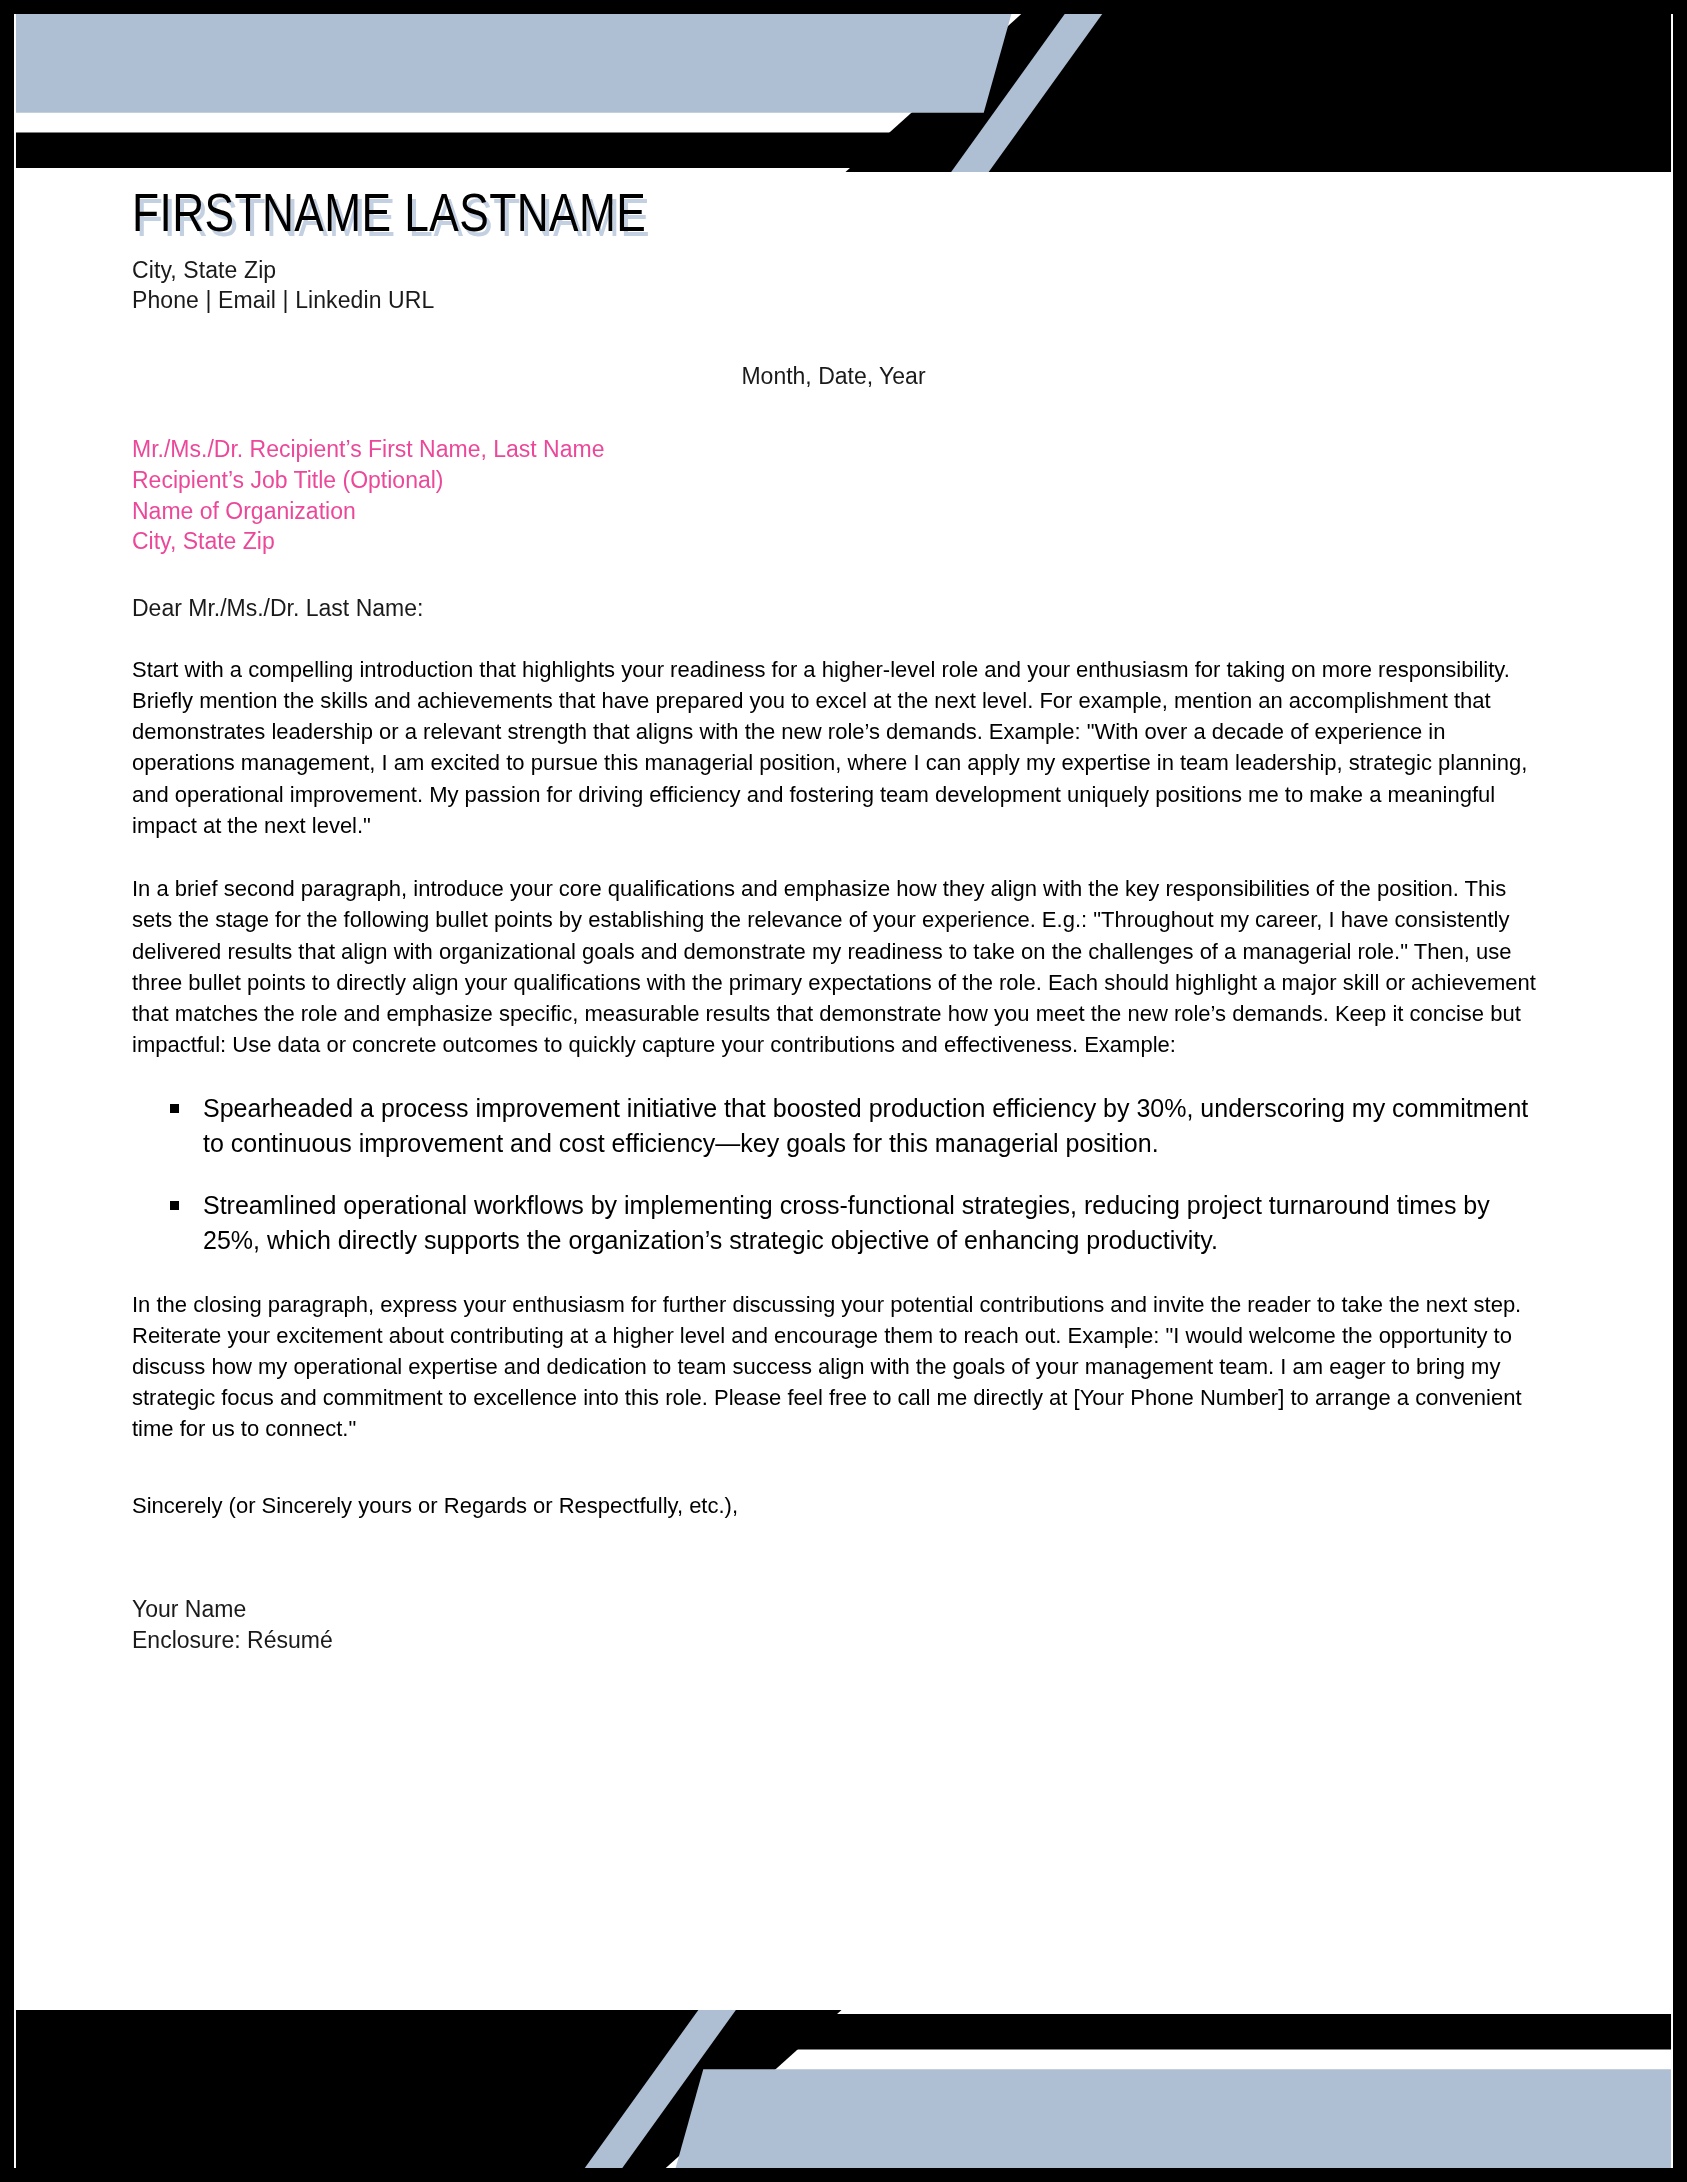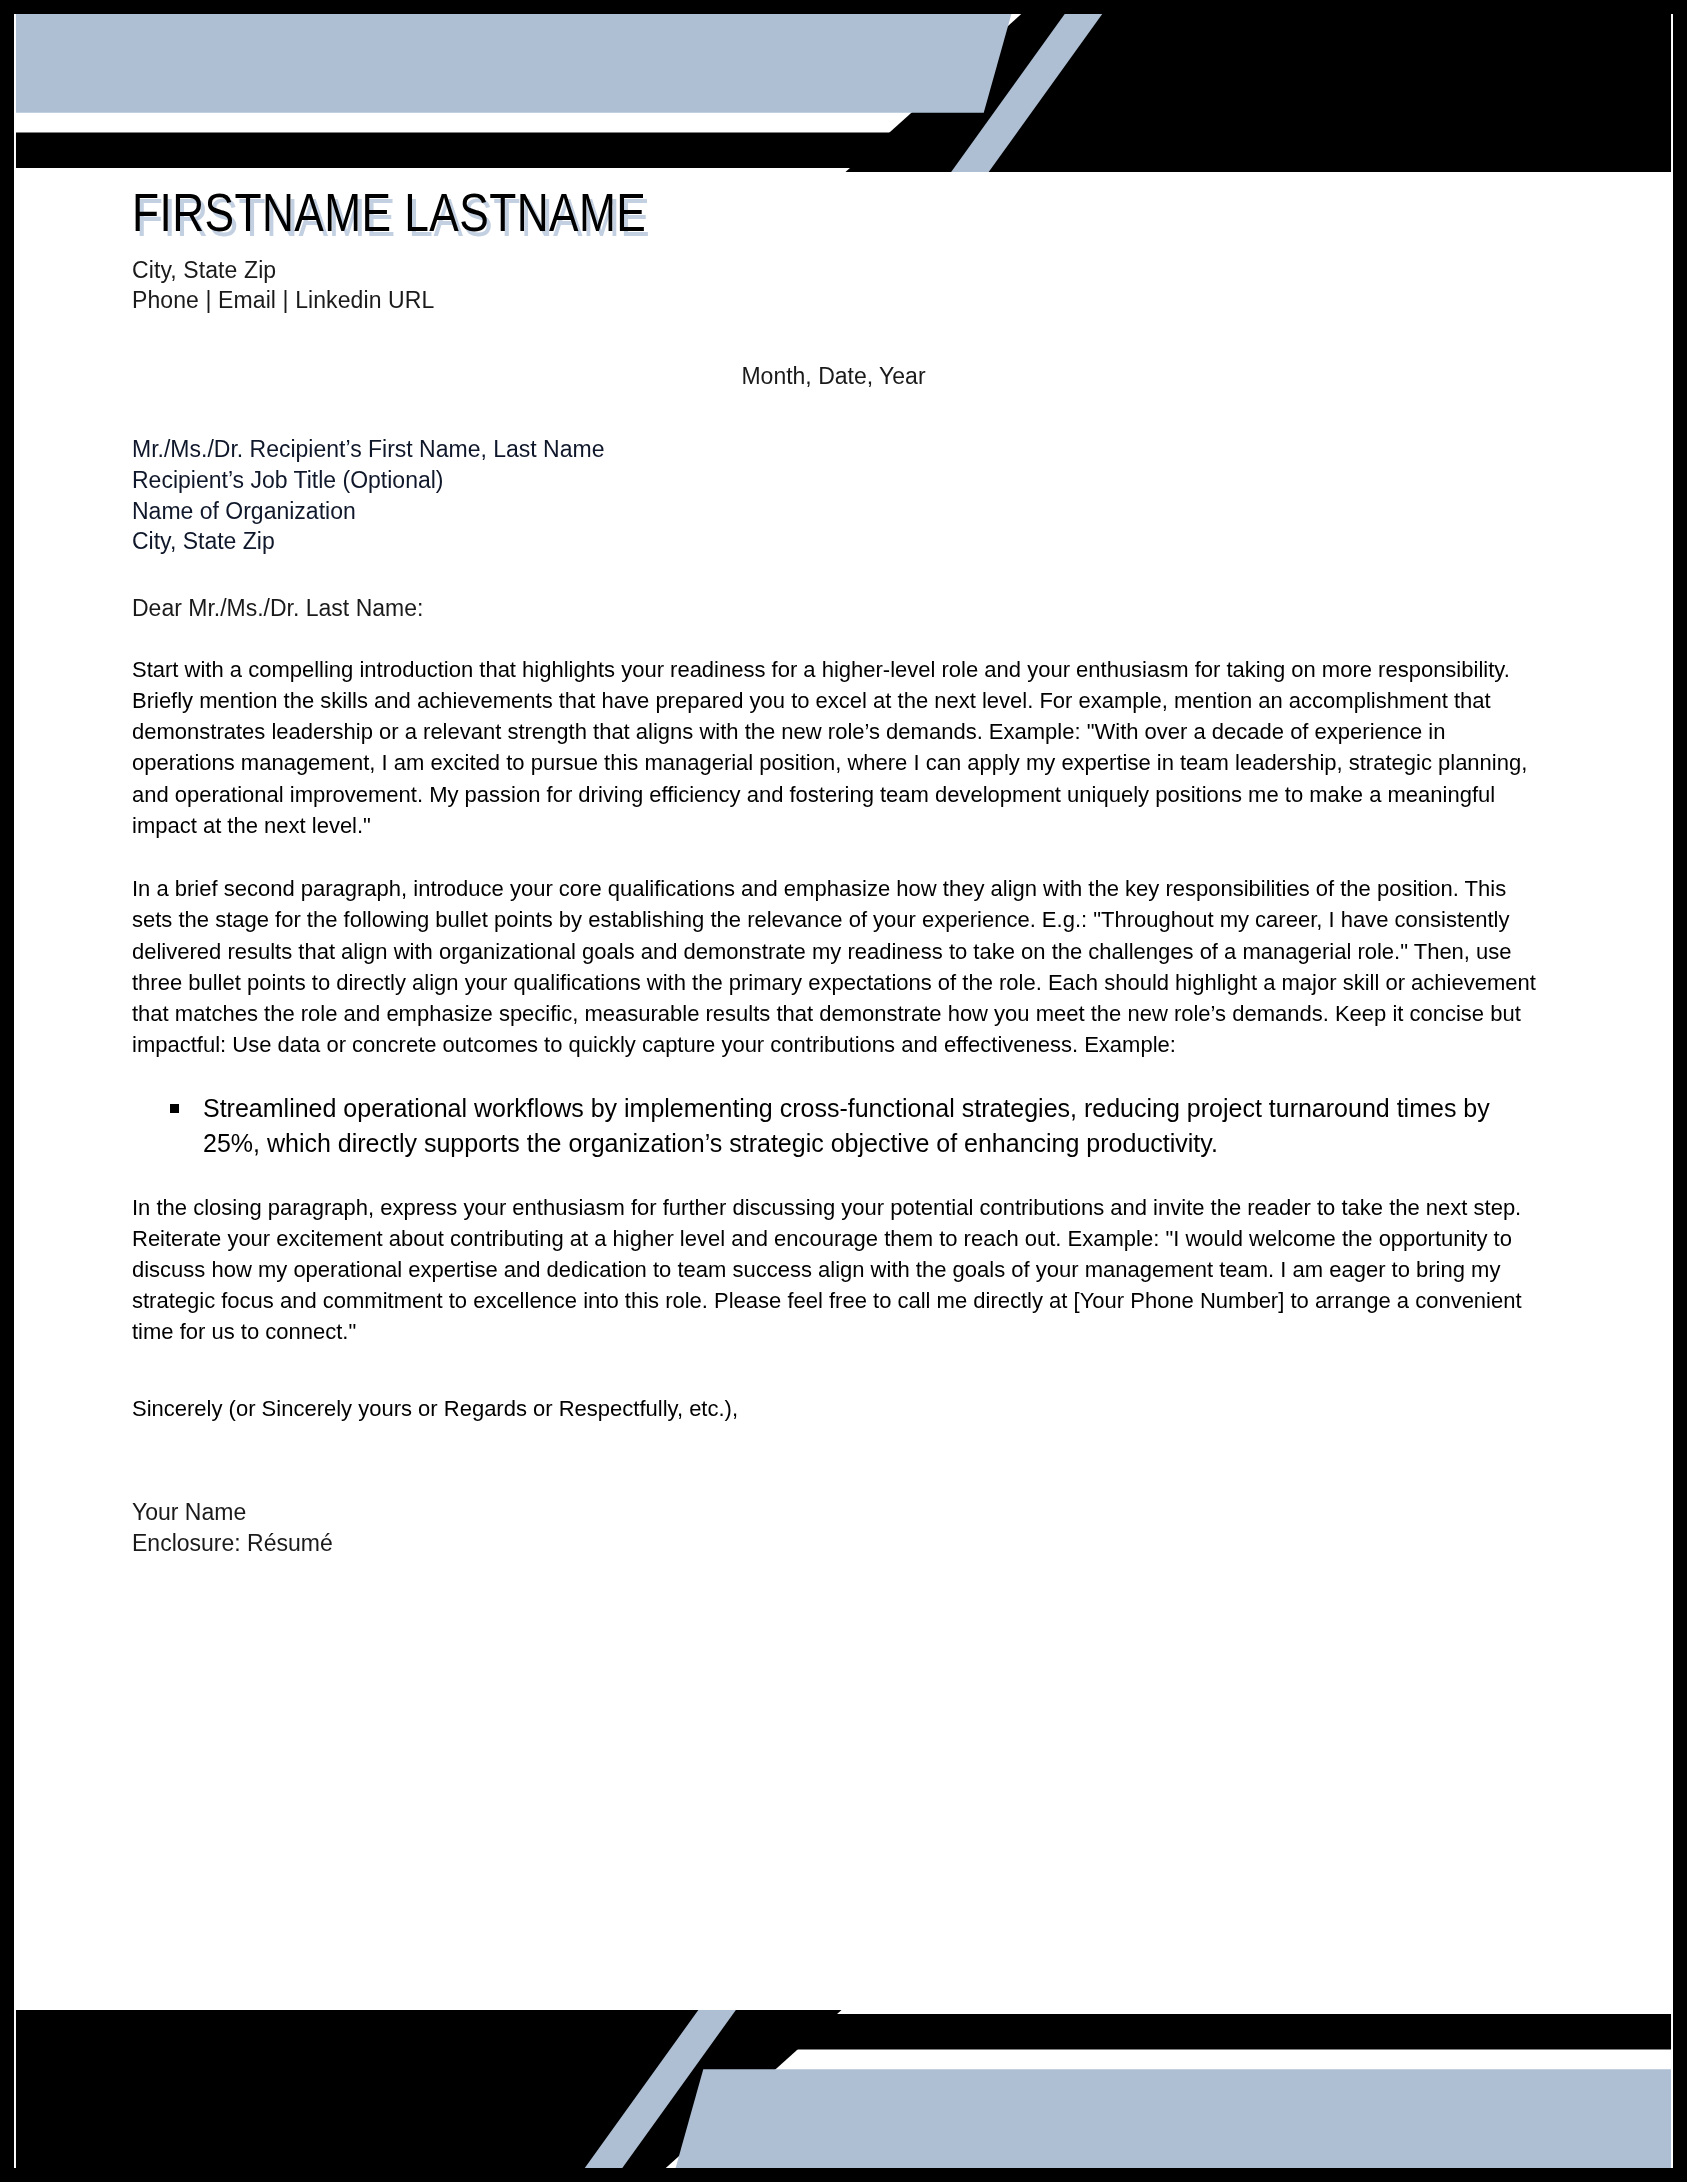--- a/index.html
+++ b/index.html
@@ -96,21 +96,21 @@
     text-align: center;
     font-size: 23px;
     color: #1a1a1a;
     margin-top: 48px;
     padding-right: 5px;
   }
 
   .recipient-block {
     margin-top: 44px;
     font-size: 23px;
-    color: #0f172a;
+    color: #ec4899;
     line-height: 1.33;
   }
 
   .salutation {
     margin-top: 38px;
     font-size: 23px;
     color: #1a1a1a;
   }
 
   .body-para {
@@ -215,20 +215,24 @@
 
     <div class="salutation">Dear Mr./Ms./Dr. Last Name:</div>
 
     <p class="body-para">Start with a compelling introduction that highlights your readiness for a higher-level role and your enthusiasm for taking on more responsibility. Briefly mention the skills and achievements that have prepared you to excel at the next level. For example, mention an accomplishment that demonstrates leadership or a relevant strength that aligns with the new role’s demands. Example: "With over a decade of experience in operations management, I am excited to pursue this managerial position, where I can apply my expertise in team leadership, strategic planning, and operational improvement. My passion for driving efficiency and fostering team development uniquely positions me to make a meaningful impact at the next level."</p>
 
     <p class="body-para">In a brief second paragraph, introduce your core qualifications and emphasize how they align with the key responsibilities of the position. This sets the stage for the following bullet points by establishing the relevance of your experience. E.g.: "Throughout my career, I have consistently delivered results that align with organizational goals and demonstrate my readiness to take on the challenges of a managerial role." Then, use three bullet points to directly align your qualifications with the primary expectations of the role. Each should highlight a major skill or achievement that matches the role and emphasize specific, measurable results that demonstrate how you meet the new role’s demands. Keep it concise but impactful: Use data or concrete outcomes to quickly capture your contributions and effectiveness. Example:</p>
 
     <ul class="bullet-list">
       <li class="bullet-item">
         <span class="bullet-marker"></span>
+        <span>Spearheaded a process improvement initiative that boosted production efficiency by 30%, underscoring my commitment to continuous improvement and cost efficiency—key goals for this managerial position.</span>
+      </li>
+      <li class="bullet-item">
+        <span class="bullet-marker"></span>
       </li>
       <li class="bullet-item">
         <span class="bullet-marker"></span>
         <span>Streamlined operational workflows by implementing cross-functional strategies, reducing project turnaround times by 25%, which directly supports the organization’s strategic objective of enhancing productivity.</span>
       </li>
     </ul>
 
     <p class="closing-para">In the closing paragraph, express your enthusiasm for further discussing your potential contributions and invite the reader to take the next step. Reiterate your excitement about contributing at a higher level and encourage them to reach out. Example: "I would welcome the opportunity to discuss how my operational expertise and dedication to team success align with the goals of your management team. I am eager to bring my strategic focus and commitment to excellence into this role. Please feel free to call me directly at [Your Phone Number] to arrange a convenient time for us to connect."</p>
 
     <div class="signoff">Sincerely (or Sincerely yours or Regards or Respectfully, etc.),</div>

